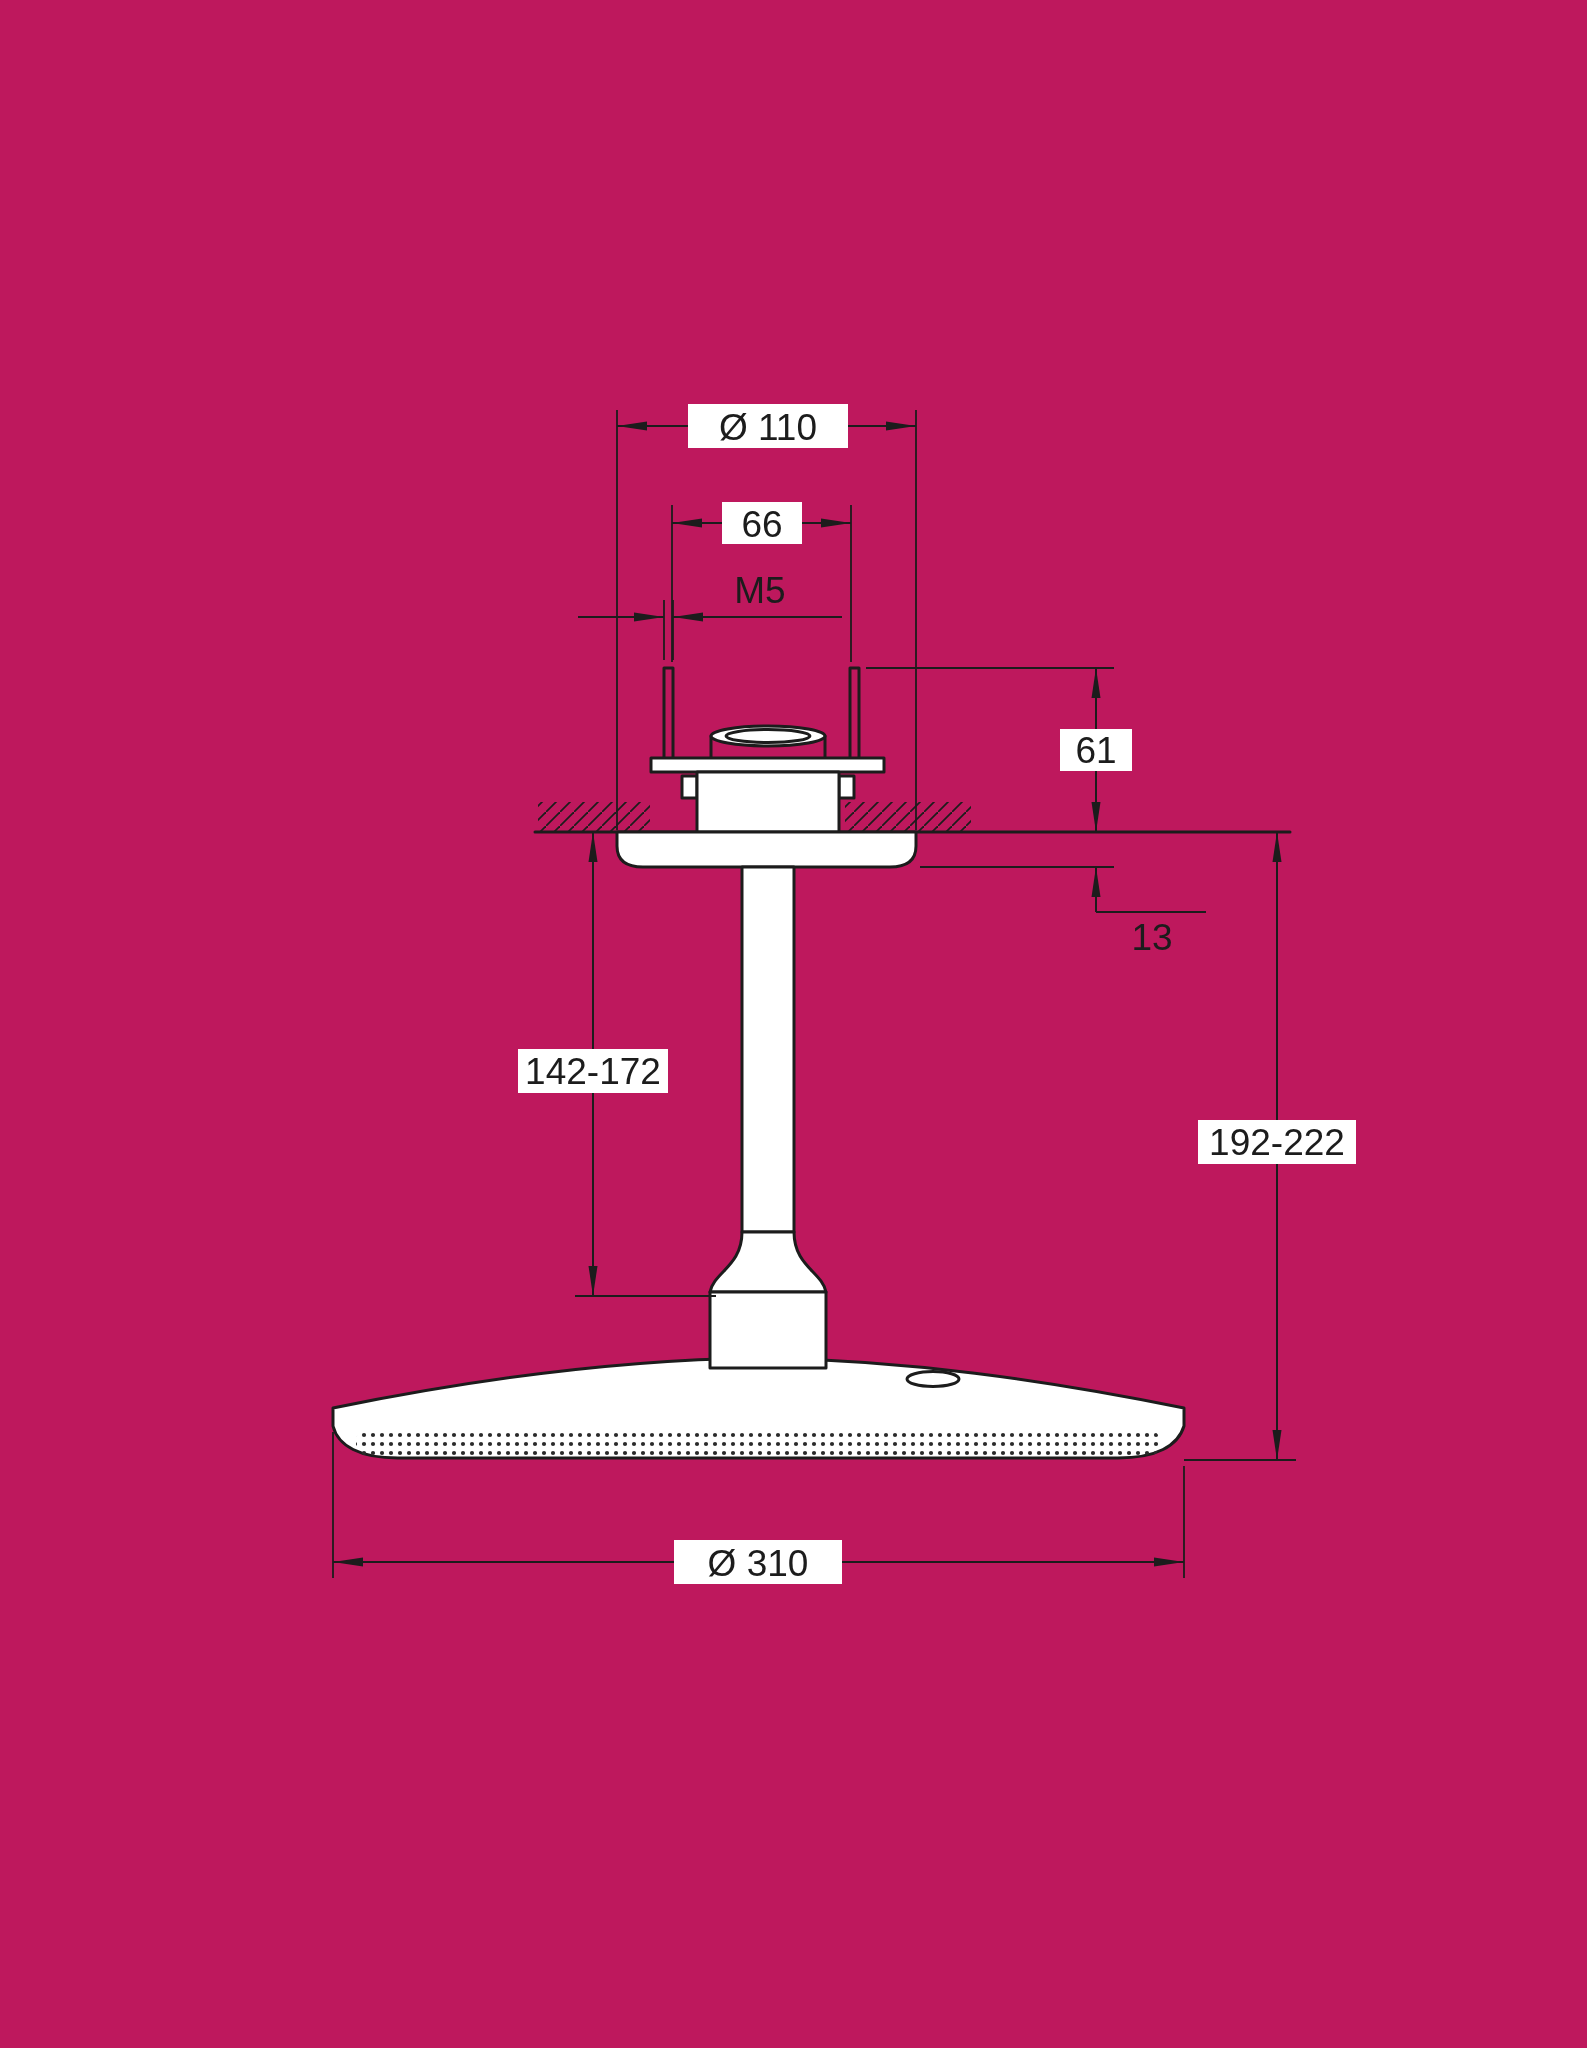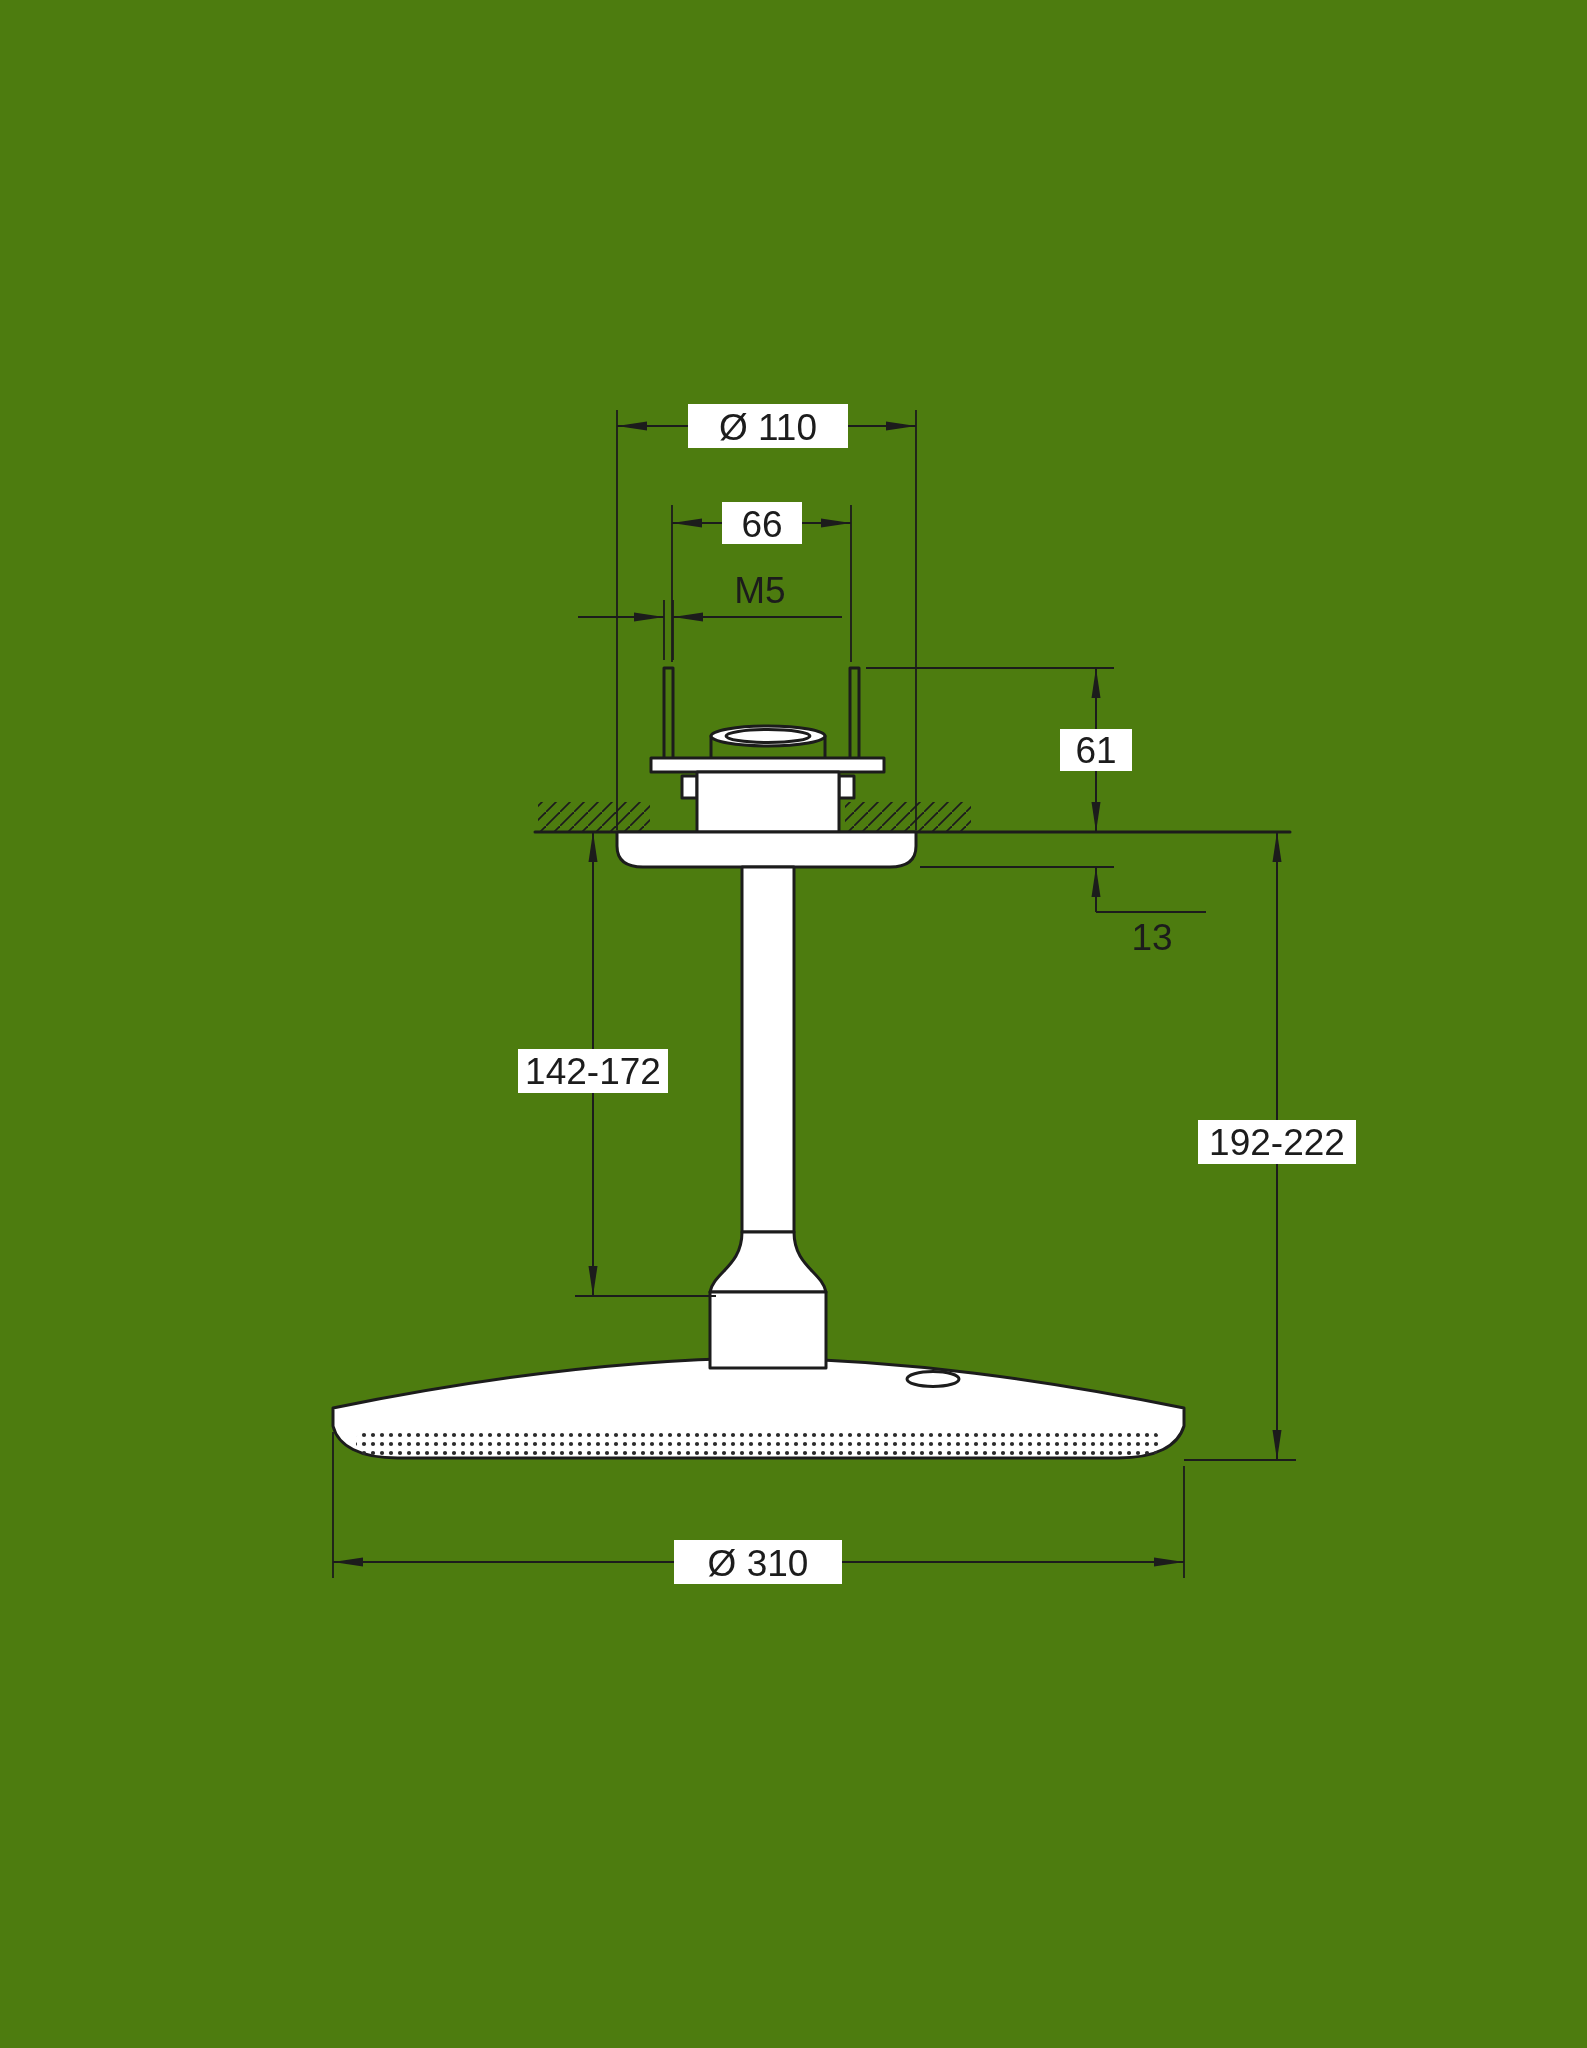--- a/index.html
+++ b/index.html
@@ -5,21 +5,21 @@
   html, body {
     margin: 0;
     padding: 0;
     background: #ffffff;
     font-family: "Liberation Sans", sans-serif;
   }
   .canvas {
     position: relative;
     width: 1587px;
     height: 2048px;
-    background: #4d7c0f;
+    background: #be185d;
     overflow: hidden;
   }
   svg { display: block; }
   .obj {
     stroke: #1c1c1c;
     stroke-width: 3;
     fill: none;
     stroke-linejoin: round;
     stroke-linecap: round;
   }

